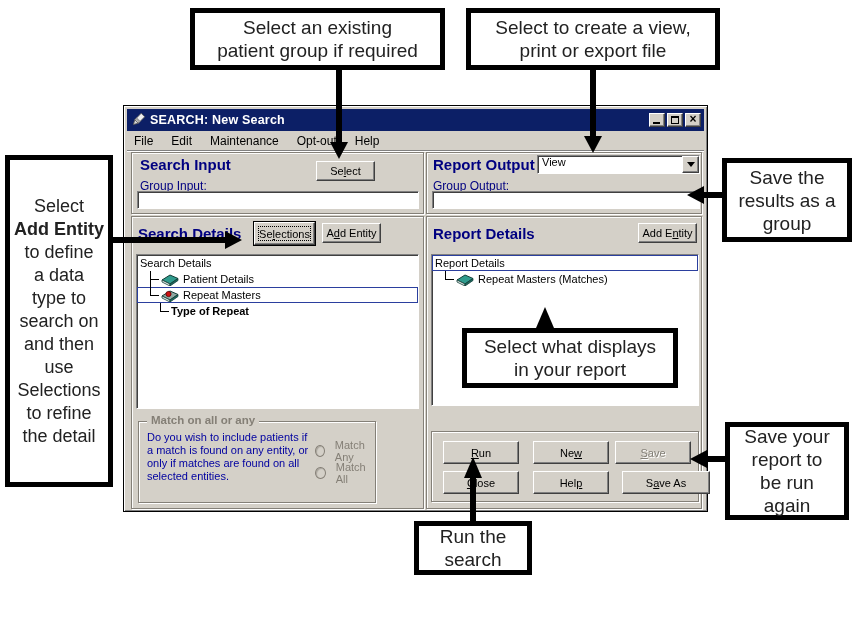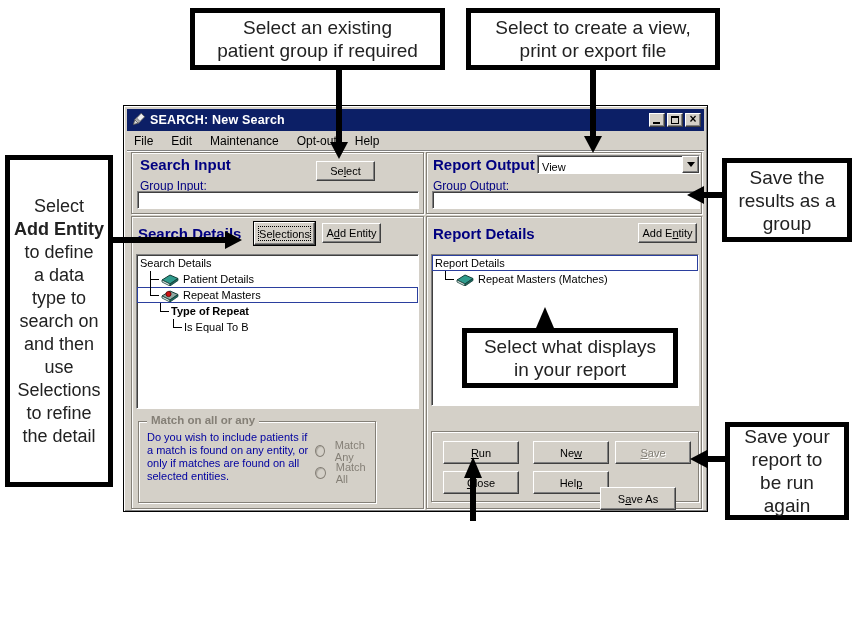--- a/index.html
+++ b/index.html
@@ -51,21 +51,21 @@
   .btn { position:absolute; background:#d4d0c8; border:1px solid; border-color:#fff #404040 #404040 #fff;
          box-shadow: inset -1px -1px 0 #808080; font-size:11px; display:flex; align-items:center;
          justify-content:center; white-space:nowrap; cursor:default; color:#000; }
   .btn .key { text-decoration:underline; }
   .btn.default { box-shadow: inset -1px -1px 0 #808080, 0 0 0 1px #000; }
   .btn.default::after { content:""; position:absolute; left:3px; top:3px; right:3px; bottom:3px; border:1px dotted #000; }
   .btn.disabled { color:#848078; text-shadow:1px 1px 0 #fff; }
 
   
   .combo { position:absolute; background:#fff; border:1px solid; border-color:#808080 #fff #fff #808080;
-           box-shadow: inset 1px 1px 0 #404040; display:flex; align-items:flex-end; }
+           box-shadow: inset 1px 1px 0 #404040; display:flex; align-items:flex-start; }
   .combo .val { flex:1; font-size:11px; padding-left:4px; }
   .combo .drop { width:17px; align-self:stretch; background:#d4d0c8; border:1px solid;
                  border-color:#fff #404040 #404040 #fff; box-shadow: inset -1px -1px 0 #808080;
                  display:flex; align-items:center; justify-content:center; }
   .combo .drop i { width:0; height:0; border-left:4px solid transparent; border-right:4px solid transparent; border-top:5px solid #000; }
 
   
   .tree { position:absolute; background:#fff; border:1px solid; border-color:#808080 #fff #fff #808080;
           box-shadow: inset 1px 1px 0 #404040; overflow:hidden; }
   .trow { position:relative; height:16px; font-size:11px; }
@@ -175,24 +175,20 @@
             <path d="M2 8 L2 10 L10 14 L10 12 Z" fill="#e8f0ee" stroke="#123c36" stroke-width="0.8"></path>
             <path d="M18 6.5 L18 8.5 L10 14 L10 12 Z" fill="#1d6c61" stroke="#123c36" stroke-width="0.8"></path>
             <circle cx="8.5" cy="6" r="2.6" fill="#cc1111" stroke="#5a0000" stroke-width="0.8"></circle>
           </svg>
           <span class="tlabel" style="left:46px;">Repeat Masters</span>
         </div>
         <div class="trow">
           <span class="conn end" style="left:23px;"></span>
           <span class="tlabel bold" style="left:34px;">Type of Repeat</span>
         </div>
-        <div class="trow">
-          <span class="conn end" style="left:36px;"></span>
-          <span class="tlabel" style="left:47px;">Is Equal To B</span>
-        </div>
       </div>
 
       <div class="groupbox" style="left:6px; top:204px; width:238px; height:82px;">
         <span class="gtitle">Match on all or any</span>
         <span class="matchdesc">Do you wish to include patients if a match is found on any entity, or only if matches are found on all selected entities.</span>
         <span class="radio-row" style="left:176px; top:17px;">
           <span class="radio"></span>
           <span>Match Any</span>
         </span>
         <span class="radio-row" style="left:176px; top:39px;">
@@ -232,21 +228,21 @@
         </span>
         <span class="btn disabled" style="left:183px; top:9px; width:76px; height:23px;">
           <span><span></span><span class="key">S</span><span>ave</span></span>
         </span>
         <span class="btn" style="left:11px; top:39px; width:76px; height:23px;">
           <span><span></span><span class="key">C</span><span>lose</span></span>
         </span>
         <span class="btn" style="left:101px; top:39px; width:76px; height:23px;">
           <span><span>Hel</span><span class="key">p</span><span></span></span>
         </span>
-        <span class="btn" style="left:168px; top:39px; width:76px; height:23px;margin-top:16px;">
+        <span class="btn" style="left:190px; top:39px; width:88px; height:23px;">
           <span><span>S</span><span class="key">a</span><span>ve As</span></span>
         </span>
       </div>
     </div>
   </div>
 
   <div class="callout" style="left:190px; top:8px; width:255px; height:62px;">
     <span>Select an existing</span>
     <span>patient group if required</span>
   </div>
@@ -292,16 +288,20 @@
 
   <div class="callout" style="left:725px; top:422px; width:124px; height:98px;">
     <span>Save your</span>
     <span>report to</span>
     <span>be run</span>
     <span>again</span>
   </div>
   <div class="aline" style="left:707px; top:456px; width:18px; height:6px;"></div>
   <div class="tri left" style="left:690px; top:450px;"></div>
 
+  <div class="callout" style="left:414px; top:521px; width:118px; height:54px;">
+    <span>Run the</span>
+    <span>search</span>
+  </div>
   <div class="aline" style="left:470px; top:478px; width:6px; height:43px;"></div>
   <div class="tri up" style="left:464px; top:457px;"></div>
 
 </div>
 
 </body></html>

